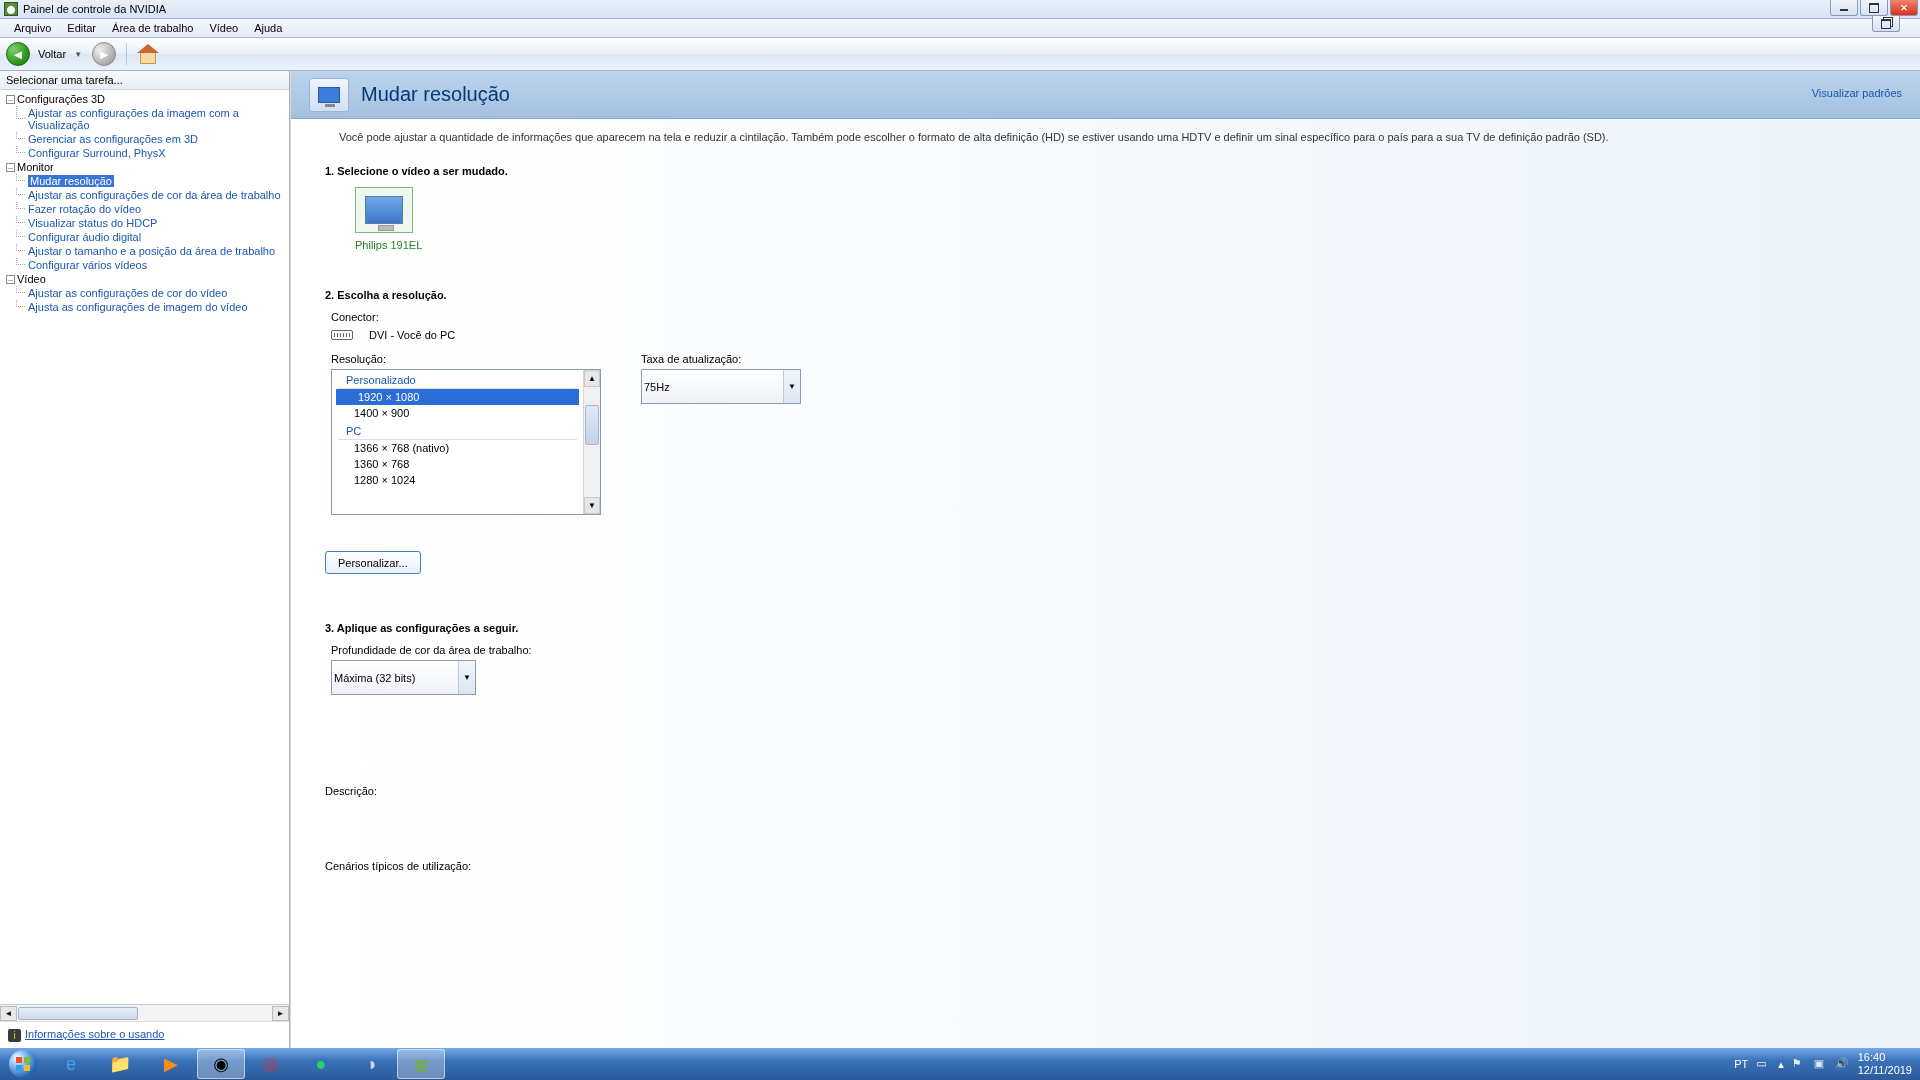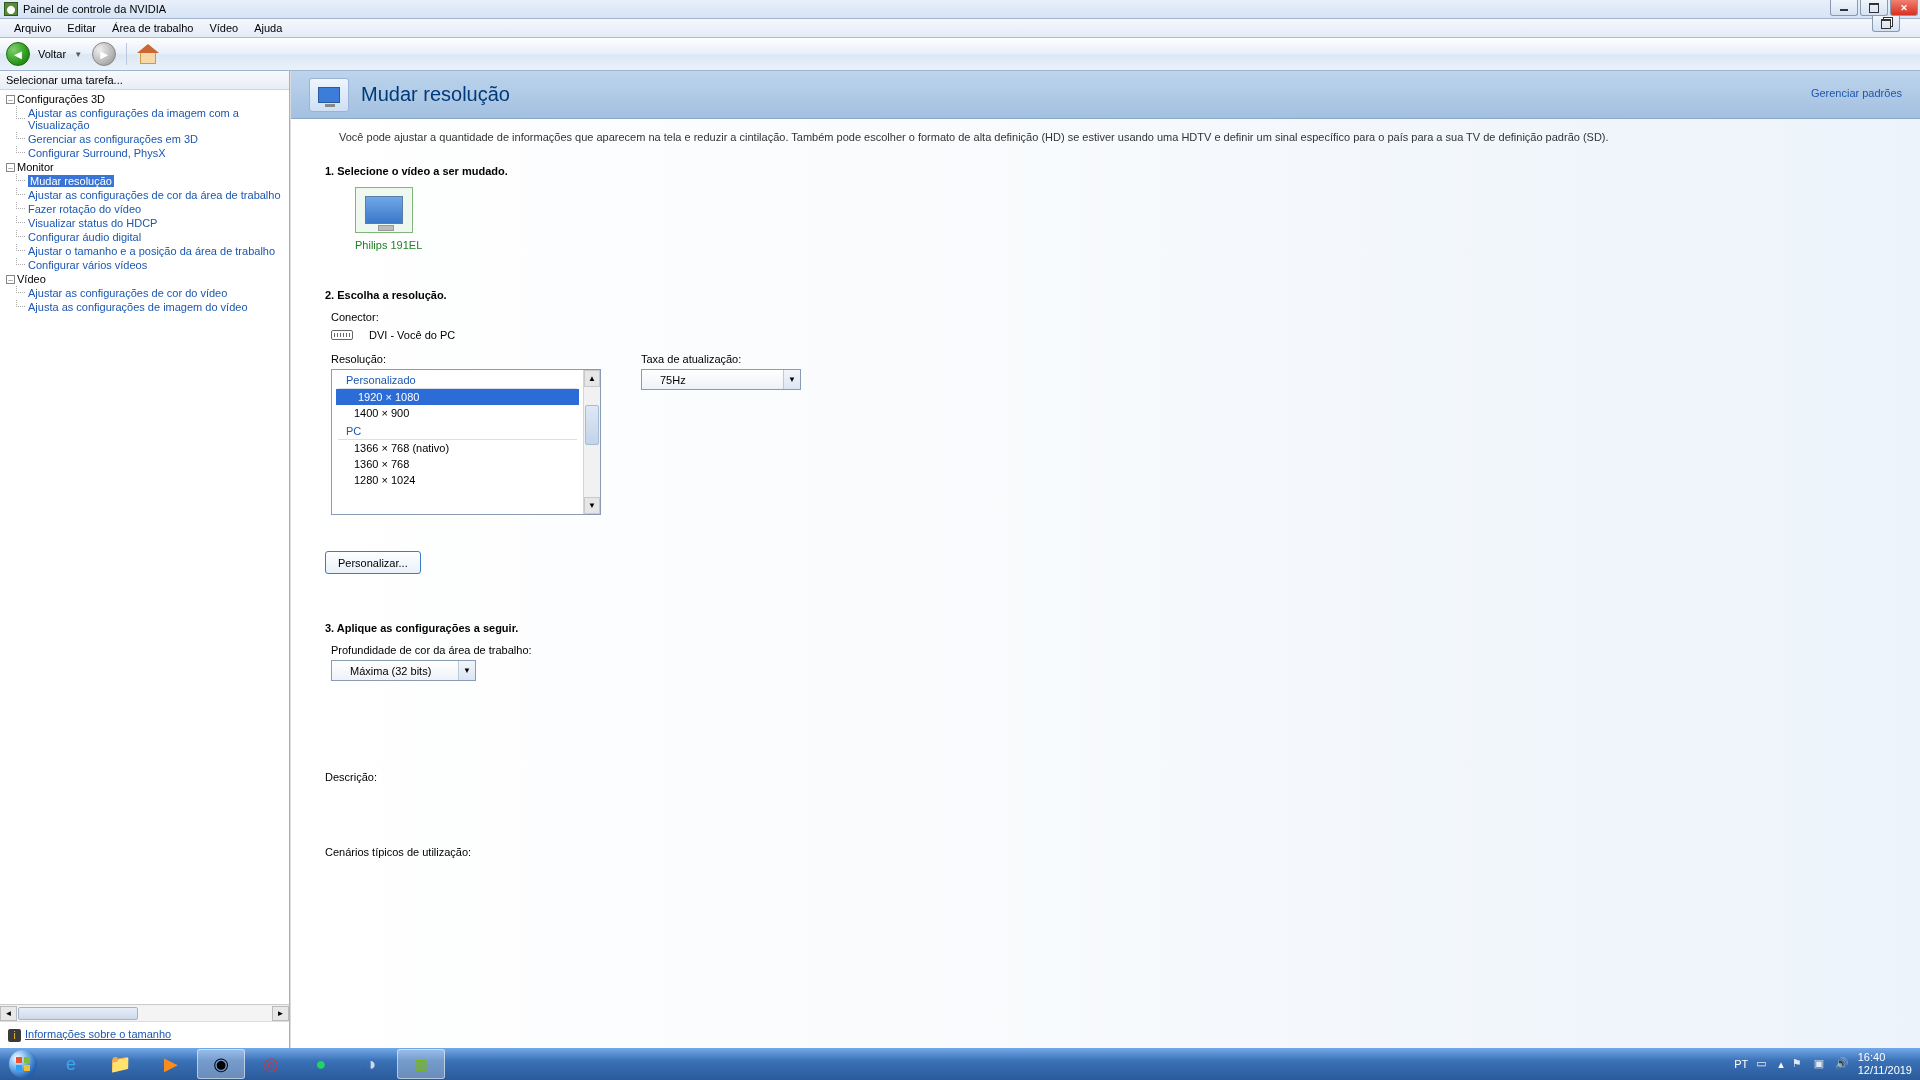--- a/index.html
+++ b/index.html
@@ -77,21 +77,21 @@
 .listbox { width:270px; height:146px; border:1px solid #8a9bb5; background:#fff; font-size:11px; overflow:hidden; position:relative; }
 .listbox .inner{position:absolute;left:0;top:0;right:17px;bottom:0;overflow:hidden;}
 .listbox .grp { color:#1b57b0; padding:4px 8px 2px; border-bottom:1px solid #d7dfeb; margin:0 6px;}
 .listbox .opt { padding:2px 8px 2px 22px; }
 .listbox .opt.sel { background:#2b6cd6; color:#fff; margin:0 4px;}
 .listbox .scroll{position:absolute;right:0;top:0;bottom:0;width:17px;background:#f1f1f1;border-left:1px solid #d5d5d5;display:flex;flex-direction:column;}
 .listbox .scroll .sbtn{flex:0 0 17px;background:#e6e6e6;border:1px solid #c9c9c9;display:flex;align-items:center;justify-content:center;font-size:8px;}
 .listbox .scroll .strack{flex:1;position:relative;}
 .listbox .scroll .sthumb{position:absolute;left:1px;right:1px;top:18px;height:40px;background:linear-gradient(#dfe8f4,#c3d3e9);border:1px solid #a7bbd6;border-radius:2px;}
 
-.combo { height:21px; border:1px solid #8a9bb5; background:linear-gradient(#fff,#eef2f8); font-size:11px; display:flex; align-items:center; padding:0 18px; position:relative; }
+.combo { height:35px; border:1px solid #8a9bb5; background:linear-gradient(#fff,#eef2f8); font-size:11px; display:flex; align-items:center; padding:0 2px; position:relative; }
 .combo .arr{position:absolute;right:0;top:0;bottom:0;width:17px;border-left:1px solid #bfc9d8;background:linear-gradient(#f2f6fb,#dbe5f2);display:flex;align-items:center;justify-content:center;font-size:8px;}
 .refresh-combo{width:160px; margin-left:0;}
 .colordepth-combo{width:145px;}
 
 .button { height:23px; padding:0 12px; border:1px solid #3d7cc9; background:linear-gradient(#fefefe,#e9f1fa); font-size:11px; border-radius:3px; display:inline-flex; align-items:center; }
 .desc-label{font-size:11px;margin-top:40px;}
 
 
 .taskbar { position:absolute; left:0; right:0; bottom:0; height:32px; background:linear-gradient(#74a9e8,#3a71b7 40%,#2a5a9a); display:flex; align-items:center; }
 .start-btn { width:46px; height:32px; display:flex; align-items:center; justify-content:center; }
@@ -176,31 +176,31 @@
       </ul>
     </div>
     <div class="side-scroll">
       <div class="arrow">◄</div>
         <div class="track">
           <div class="thumb"></div>
         </div>
         <div class="arrow">►</div>
     </div>
     <div class="sysinfo">
-      <span class="ico">i</span><a>Informações sobre o tamanho</a>
+      <span class="ico">i</span><a>Informações sobre o usando</a>
     </div>
   </div>
 
   <div class="main">
     <div class="main-head">
       <div class="ico-wrap">
           <div class="mon"></div>
         </div>
       <h1>Mudar resolução</h1>
-      <span class="restore">Gerenciar padrões</span>
+      <span class="restore">Visualizar padrões</span>
     </div>
     <div class="main-body">
       <div class="intro">Você pode ajustar a quantidade de informações que aparecem na tela e reduzir a cintilação. Também pode escolher o formato de alta definição (HD) se estiver usando uma HDTV e definir um sinal específico para o país para a sua TV de definição padrão (SD).</div>
 
       <div class="step">1. Selecione o vídeo a ser mudado.</div>
       <div class="display-item">
         <div class="box">
             <div class="screen"></div>
           </div>
         <div class="name">Philips 191EL</div>

